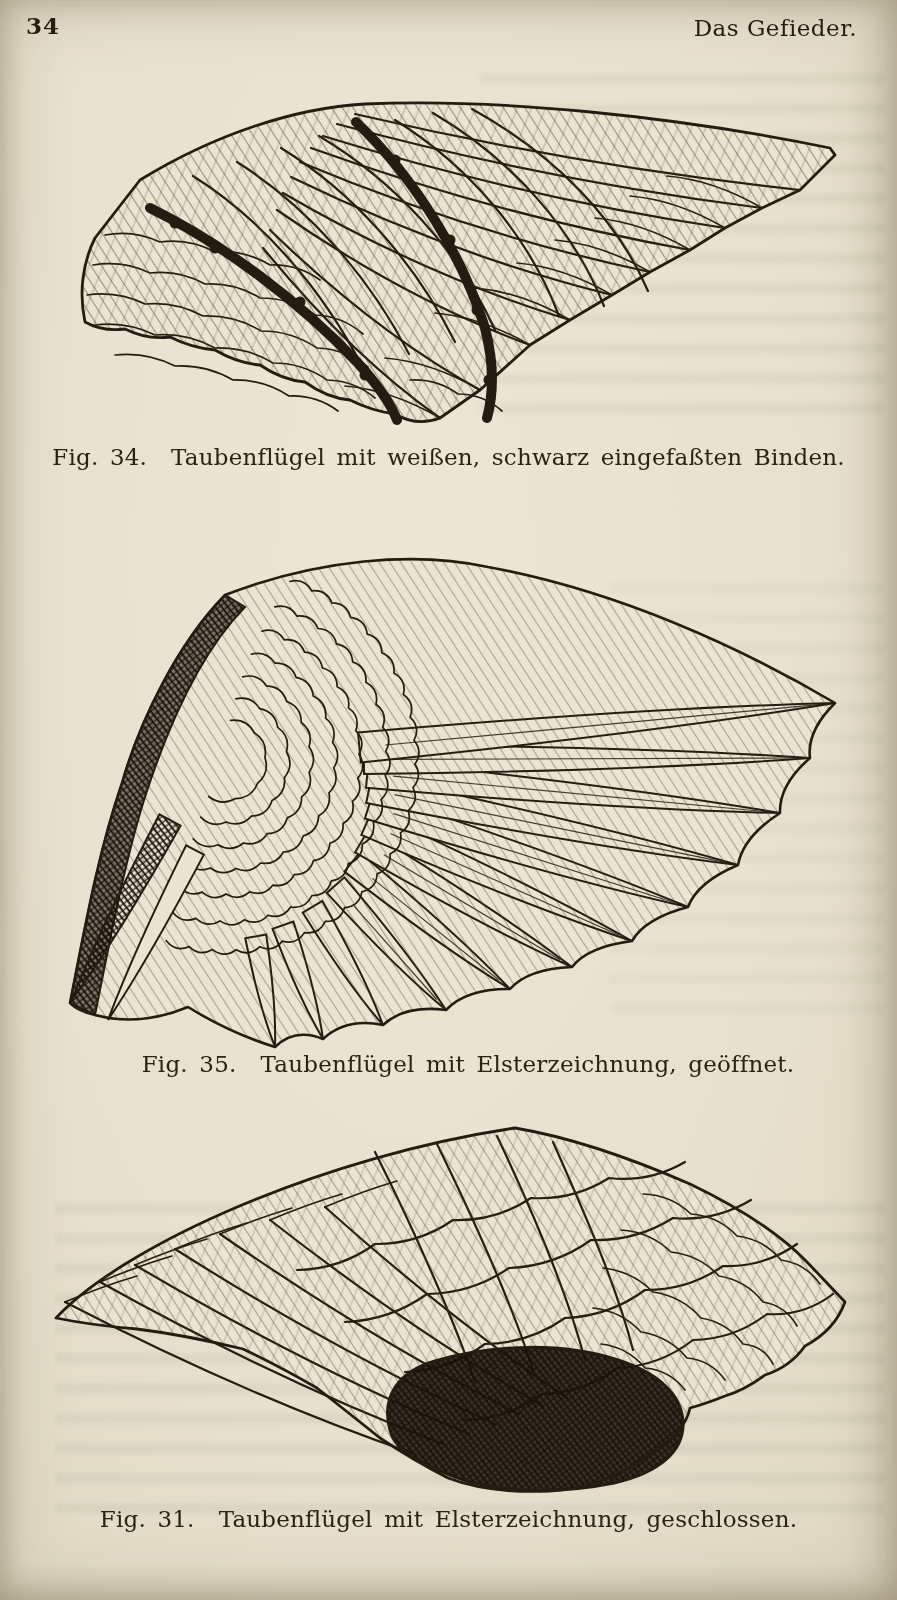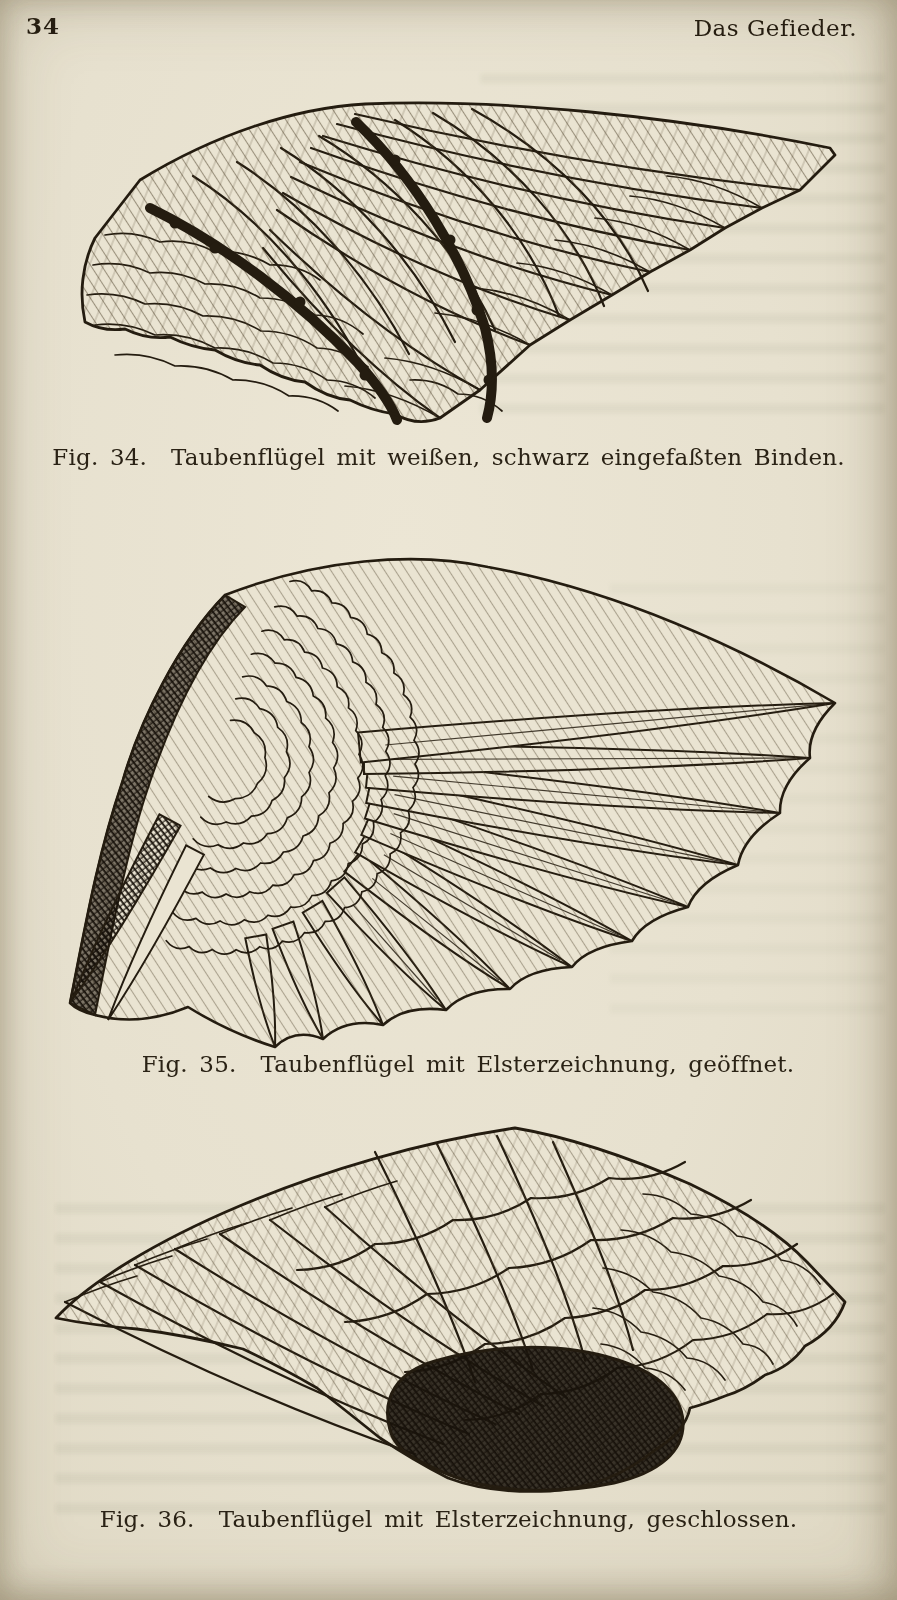--- a/index.html
+++ b/index.html
@@ -200,16 +200,16 @@
       <path d="M11,196 C80,122 280,34 470,6 C530,16 590,38 645,62 C695,86 735,112 762,140 L800,180 Q790,208 760,224 Q745,245 720,253 Q700,268 680,274 Q660,282 645,286 Q640,310 610,328 Q565,365 505,369 Q445,372 403,356 Q368,338 335,316 Q300,288 272,266 Q232,243 198,227 Q140,213 92,207 Q45,203 11,196 Z" fill="url(#ht1)" fill-opacity="0.42" stroke="none"></path>
       <path d="M11,196 C80,122 280,34 470,6 C530,16 590,38 645,62 C695,86 735,112 762,140 L800,180 Q790,208 760,224 Q745,245 720,253 Q700,268 680,274 Q660,282 645,286 Q640,310 610,328 Q565,365 505,369 Q445,372 403,356 Q368,338 335,316 Q300,288 272,266 Q232,243 198,227 Q140,213 92,207 Q45,203 11,196 Z" fill="url(#ht2)" fill-opacity="0.3" stroke="none"></path>
       <g>
         <path d="M345,308 C336,276 352,250 390,239 C448,222 518,220 573,238 C613,251 636,272 638,299 C640,329 614,351 569,361 C515,372 452,371 410,355 C374,341 350,329 345,308 Z" fill="#1a140c" fill-opacity="0.85" stroke="none"></path>
         <path d="M345,308 C336,276 352,250 390,239 C448,222 518,220 573,238 C613,251 636,272 638,299 C640,329 614,351 569,361 C515,372 452,371 410,355 C374,341 350,329 345,308 Z" fill="url(#xh)" stroke="#241c10" stroke-width="3" stroke-linejoin="round"></path>
       </g>
       <path d="M11,196 C80,122 280,34 470,6 C530,16 590,38 645,62 C695,86 735,112 762,140 L800,180 Q790,208 760,224 Q745,245 720,253 Q700,268 680,274 Q660,282 645,286 Q640,310 610,328 Q565,365 505,369 Q445,372 403,356 Q368,338 335,316 Q300,288 272,266 Q232,243 198,227 Q140,213 92,207 Q45,203 11,196 Z" fill="none" stroke="#241c10" stroke-width="2.8" stroke-linejoin="round"></path>
     </svg>
 </div>
 <div class="caption" style="top:1506px;">
-  <span class="fig-label">Fig. 36.</span><span class="fig-text">Taubenflügel mit Elsterzeichnung, geschlossen.</span>
+  <span class="fig-label">Fig. 31.</span><span class="fig-text">Taubenflügel mit Elsterzeichnung, geschlossen.</span>
 </div>
 
 <div class="vignette"></div>
 
 </body></html>

